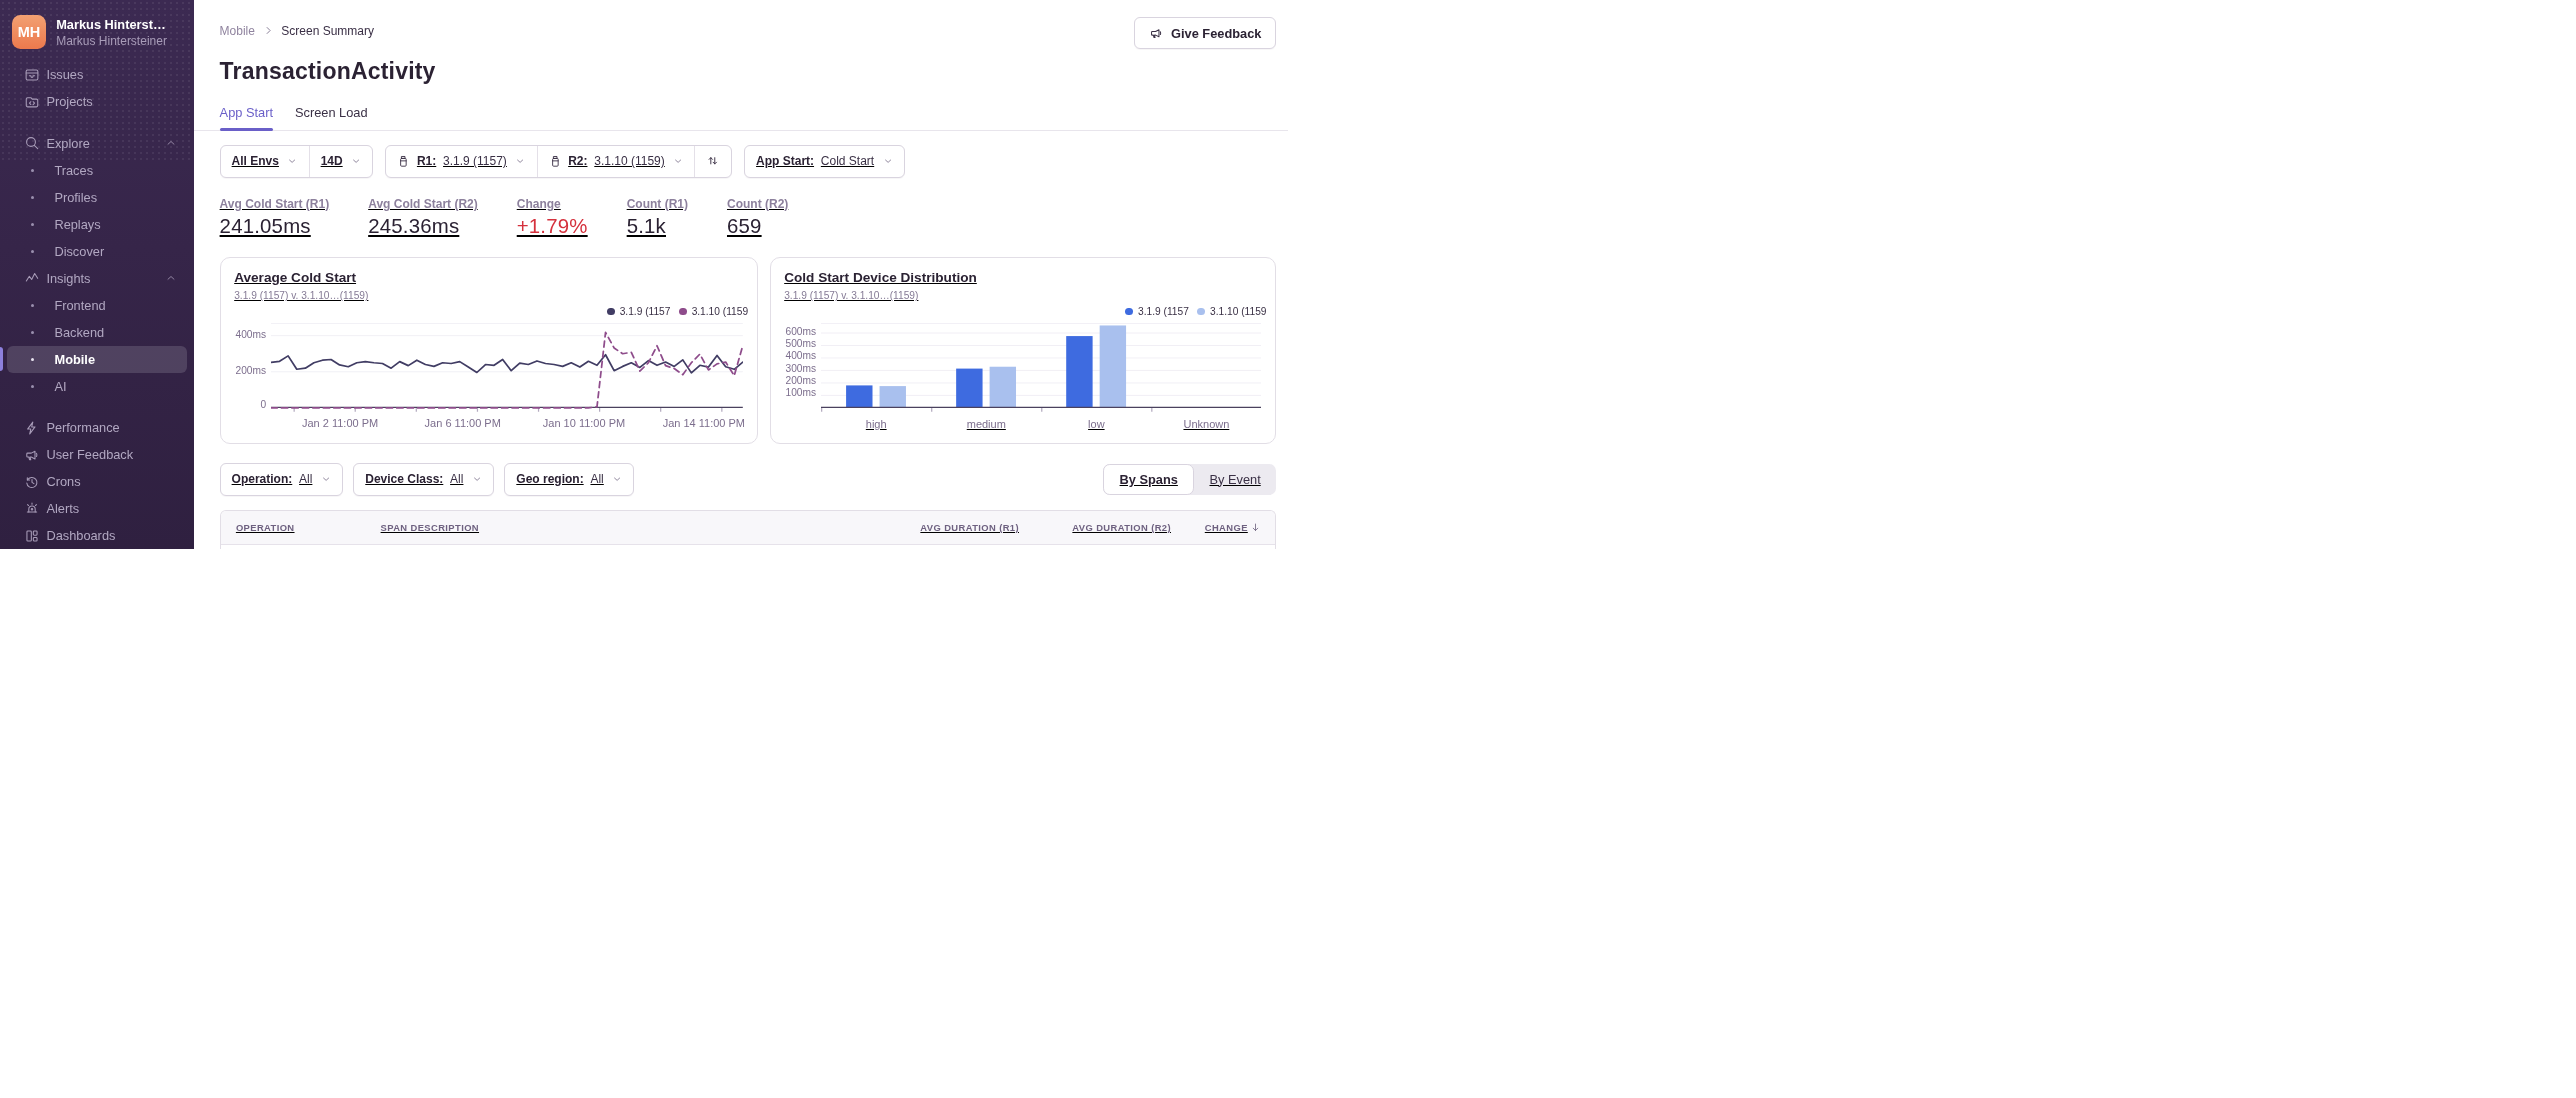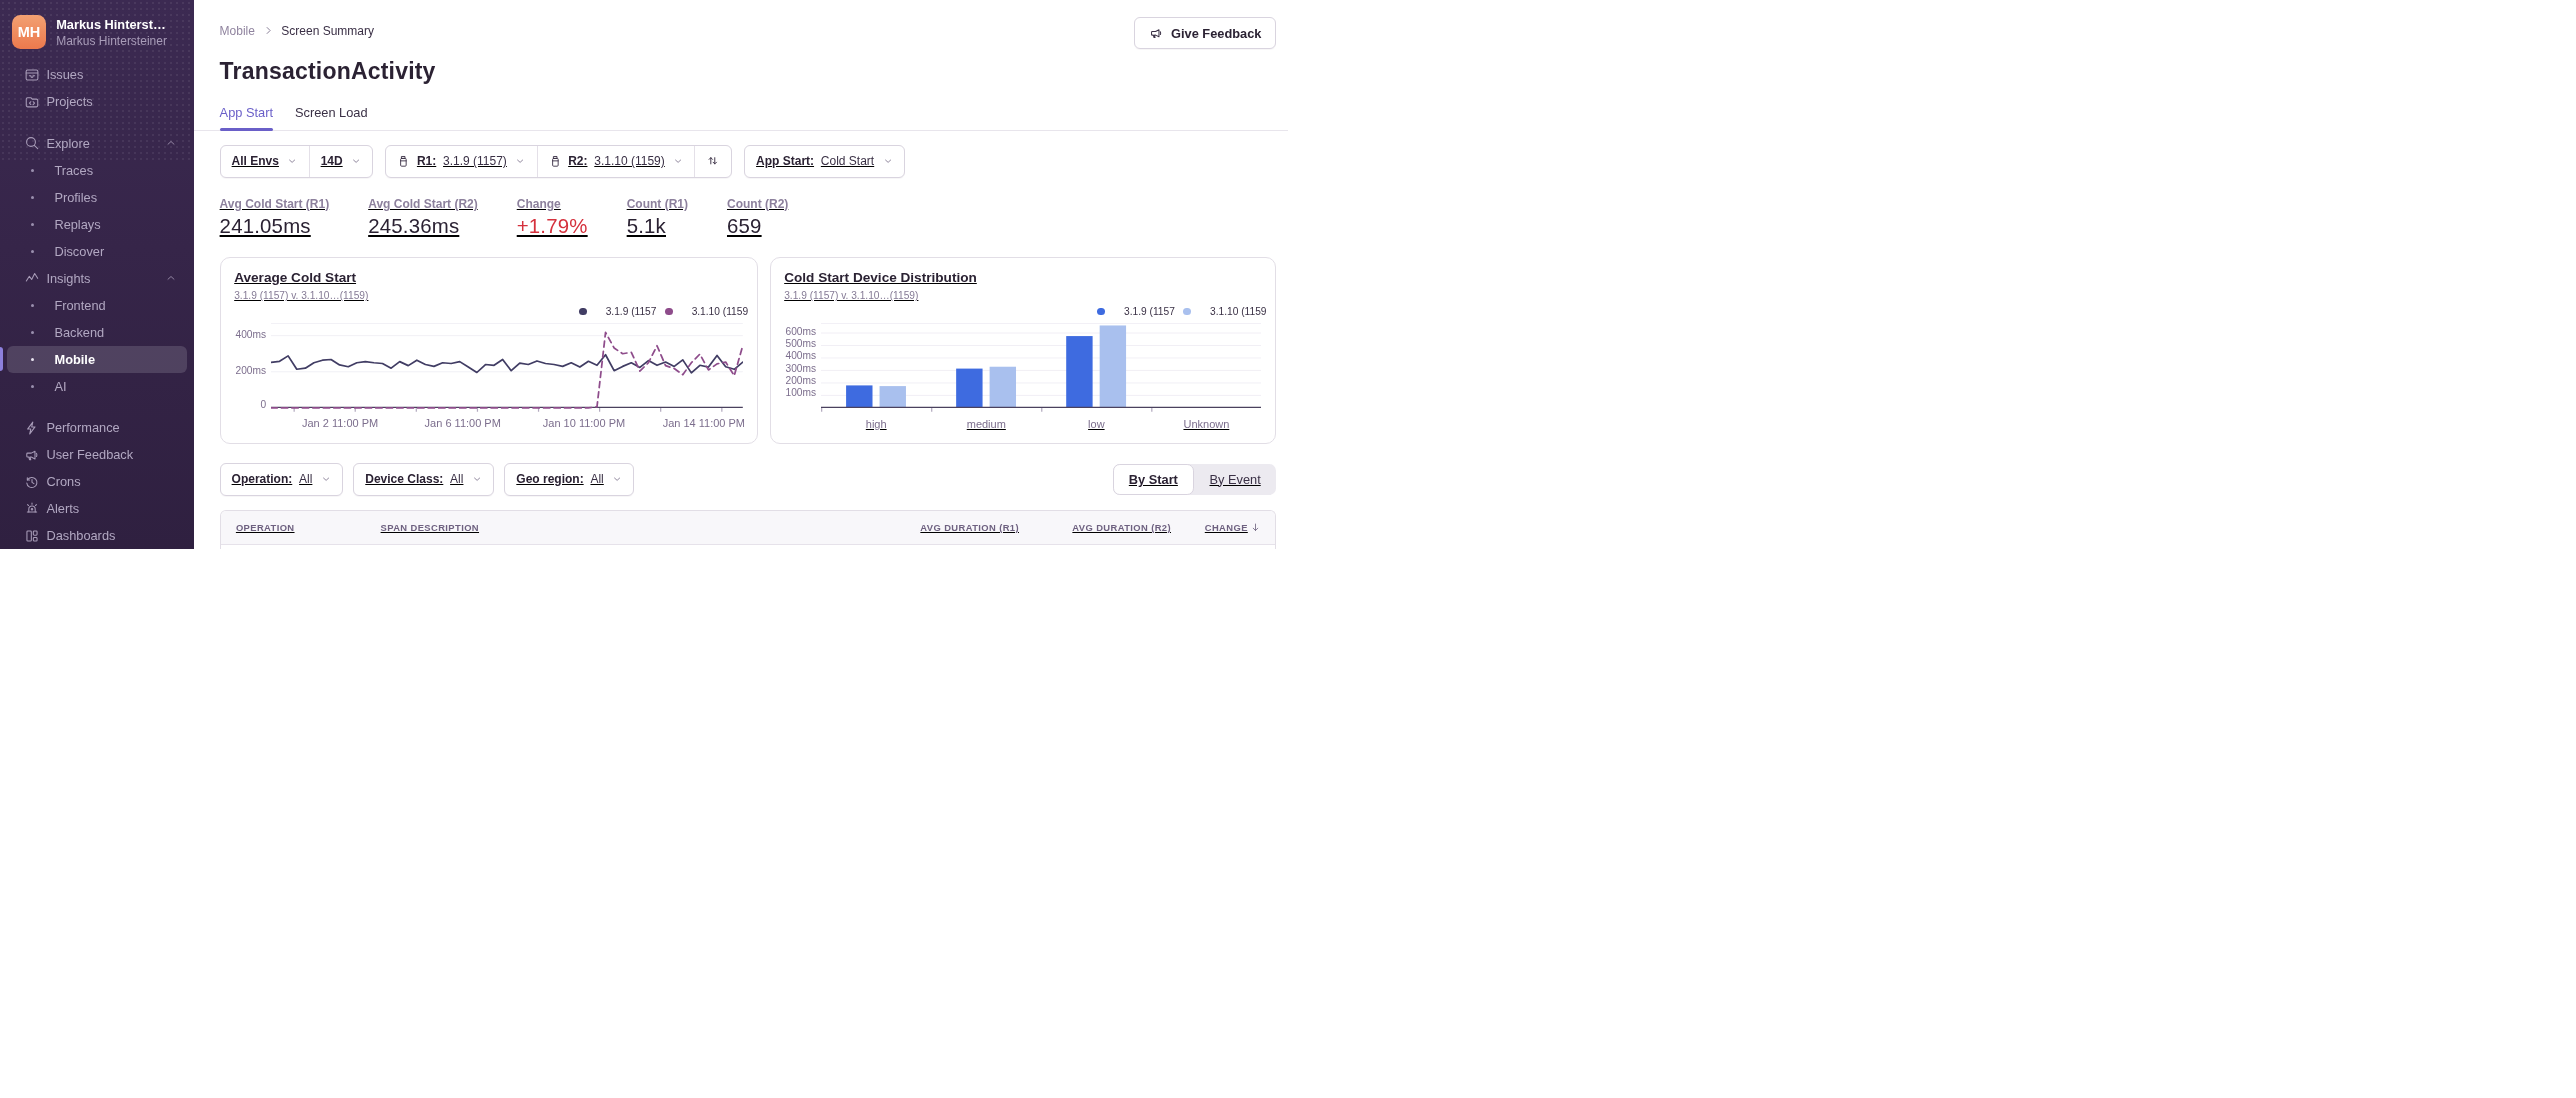--- a/index.html
+++ b/index.html
@@ -63,21 +63,21 @@
   .metric .m-value { font-size:20.4px; color:#2b2233; margin-top:4.3px; letter-spacing:0.2px; }
 
   
   .charts { display:flex; gap:12px; margin-top:19px; }
   .card { border:0.9px solid #e2dee6; border-radius:10px; background:#fff; padding:12px 13.6px 8.5px; position:relative; overflow:hidden; }
   .card.left { width:538px; min-width:538px; }
   .card.right { flex:1; min-width:0; }
   .card-title { font-size:13.6px; font-weight:700; color:#2b2233; }
   .card-sub { font-size:10.2px; color:#857a95; margin-top:5.1px; }
   .legend { position:absolute; top:48px; right:8.5px; display:flex; gap:8.5px; align-items:center; font-size:10.2px; color:#3a3045; white-space:nowrap; }
-  .legend-item { display:flex; align-items:center; gap:19px; }
+  .legend-item { display:flex; align-items:center; gap:5px; }
   .legend-dot { width:7.7px; height:7.7px; border-radius:50%; }
   .plot-wrap { display:flex; margin-top:22px; }
   .ygut { position:relative; width:37px; min-width:37px; font-size:10.2px; color:#7c6e8d; }
   .ygut span { position:absolute; right:5.1px; }
   .plot-area { flex:1; min-width:0; }
   .plot-area svg { display:block; width:100%; }
   .xlabels { position:relative; height:17px; margin-left:37px; font-size:11px; color:#7c6e8d; margin-top:4px; }
   .xlabels span { position:absolute; transform:translateX(-50%); white-space:nowrap; }
   .bar-xlabels { display:flex; margin-left:37px; font-size:11px; color:#7c6e8d; margin-top:5.1px; }
   .bar-xlabels span { flex:1; text-align:center; }
@@ -545,21 +545,21 @@
             <span class="val">All</span>
             <span class="chev-down">
                   <svg class="cic" width="10.2" height="10.2" viewBox="0 0 24 24">
                     <path d="M6 9.5l6 5.5 6-5.5"></path>
                   </svg>
                 </span>
           </div>
             </div>
         </div>
         <div class="seg">
-          <div class="seg-opt active">By Start</div>
+          <div class="seg-opt active">By Spans</div>
           <div class="seg-opt">By Event</div>
         </div>
       </div>
 
       <div class="tablebox">
         <div class="thead">
           <div class="c-op">OPERATION</div>
           <div class="c-desc">SPAN DESCRIPTION</div>
           <div class="c-r1">AVG DURATION (R1)</div>
           <div class="c-r2">AVG DURATION (R2)</div>

